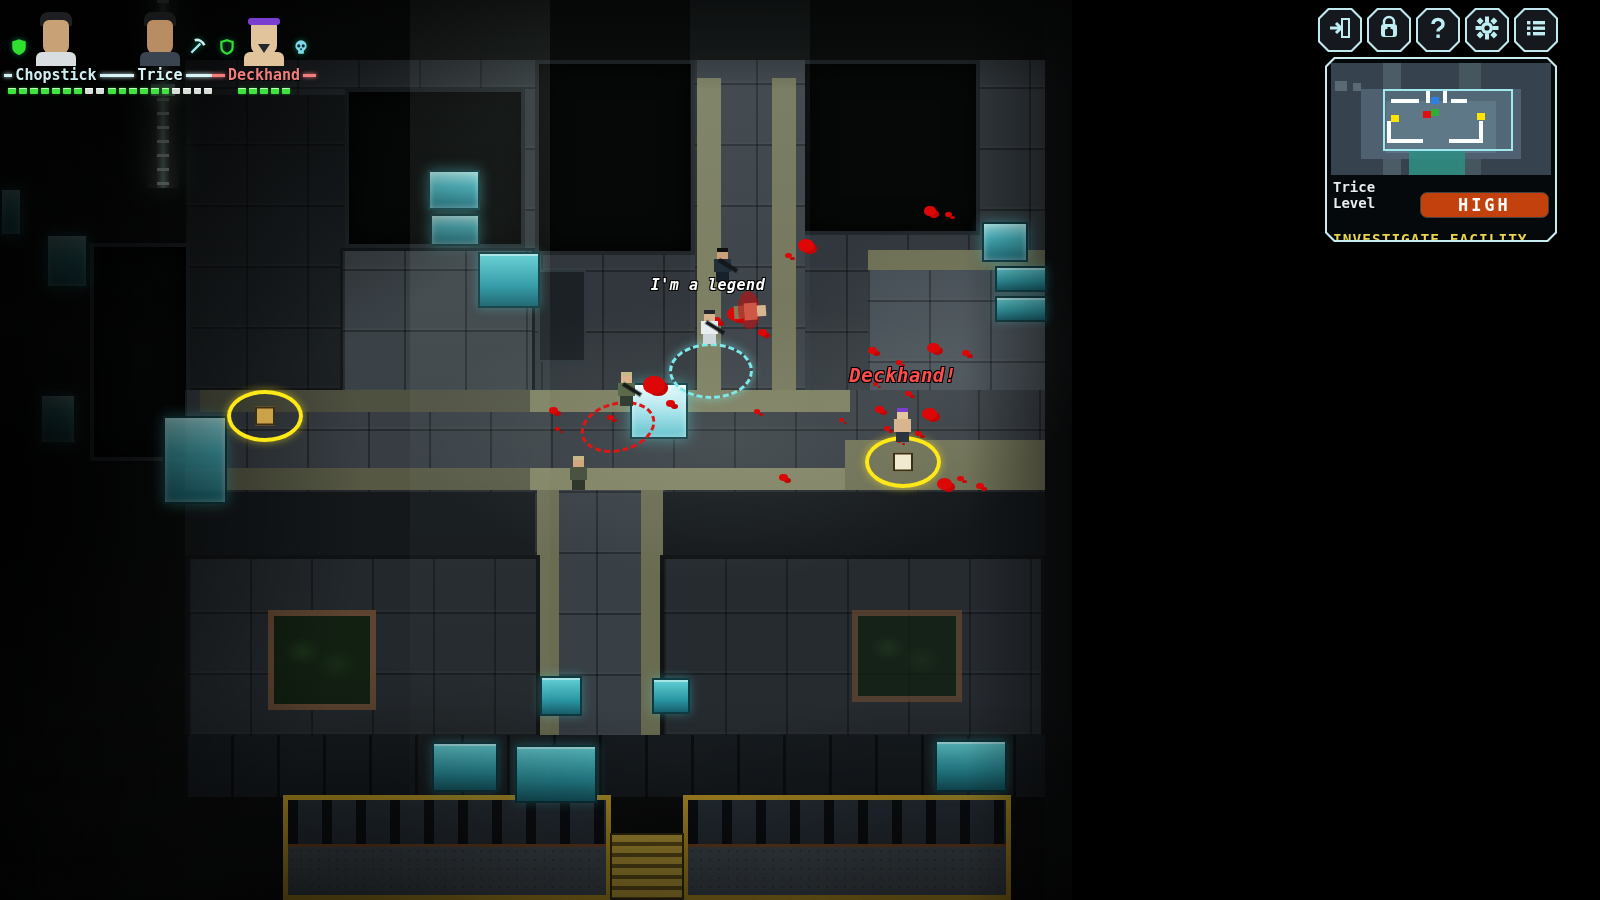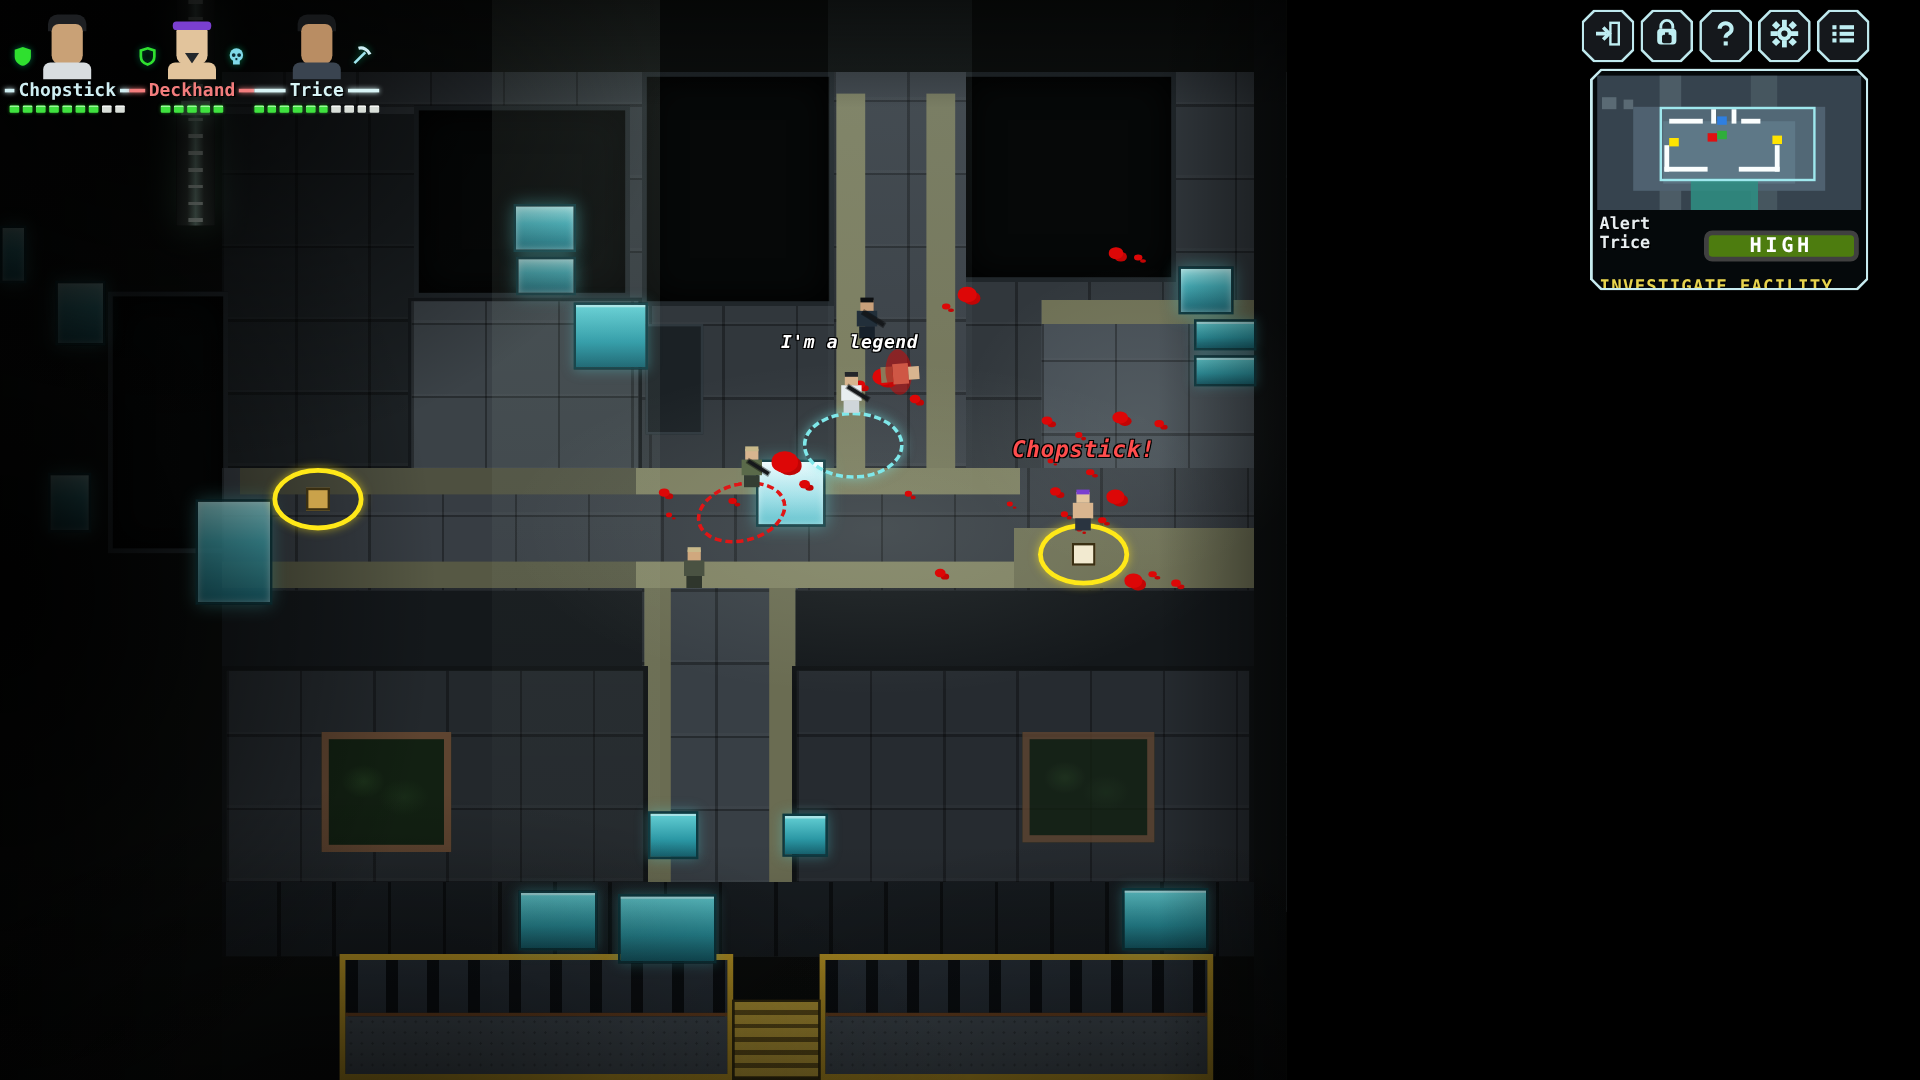--- a/index.html
+++ b/index.html
@@ -68,21 +68,21 @@
   #mm-border{position:absolute;inset:0;background:#c8ecf0;
       clip-path:polygon(9px 0,calc(100% - 9px) 0,100% 9px,100% calc(100% - 9px),calc(100% - 9px) 100%,9px 100%,0 calc(100% - 9px),0 9px);}
   #mm-inner{position:absolute;inset:2px;background:#05090b;
       clip-path:polygon(8px 0,calc(100% - 8px) 0,100% 8px,100% calc(100% - 8px),calc(100% - 8px) 100%,8px 100%,0 calc(100% - 8px),0 8px);}
   #minimap{position:absolute;left:4px;top:4px;width:220px;height:112px;background:#36434e;overflow:hidden;}
   .mmroom{position:absolute;}
   .mmdot{position:absolute;width:8px;height:7px;}
   #mm-view{position:absolute;border:2px solid #9fe8ee;box-sizing:border-box;background:rgba(160,240,245,.05);}
   .alert-row{position:absolute;left:6px;top:122px;right:6px;height:28px;display:flex;align-items:center;}
   #alert-label{color:#e8eef0;font-size:14px;font-weight:bold;text-shadow:1px 1px 0 #000;}
-  #alert-badge{margin-left:auto;width:138px;height:26px;background:#4d7c0f;border:4px solid #404040;border-radius:7px;
+  #alert-badge{margin-left:auto;width:138px;height:26px;background:#c2410c;border:1px solid #404040;border-radius:7px;
       color:#fff;font-size:17px;font-weight:bold;display:flex;align-items:center;justify-content:center;letter-spacing:3px;box-sizing:border-box;margin-top:20px;}
   #objective{position:absolute;left:6px;top:172px;color:#e8d44d;font-size:14.5px;font-weight:bold;letter-spacing:1px;text-shadow:1px 1px 0 #000;white-space:nowrap;}
 </style>
 </head>
 <body>
 
 <div id="stage">
 
   <div id="game">
 
@@ -256,21 +256,21 @@
         <div class="char" style="left: 890px; top: 410px;">
           <div class="head" style="background: rgb(227, 197, 158);">
             <div class="hair" style="background: rgb(122, 63, 208);"></div>
           </div>
           <div class="body" style="background: rgb(216, 181, 143);"></div>
           <div class="legs" style="background: rgb(42, 52, 64);"></div>
         </div>
       </div>
     <div id="texts" class="abs" style="inset:0;font-style:italic;">
         <div class="ftext" style="left: 708px; top: 276px; color: rgb(255, 255, 255); font-size: 15px;">I'm a legend</div>
-        <div class="ftext" style="left: 903px; top: 364px; color: rgb(255, 77, 77); font-size: 19px;">Chopstick!</div>
+        <div class="ftext" style="left: 903px; top: 364px; color: rgb(255, 77, 77); font-size: 19px;">Deckhand!</div>
       </div>
   </div>
 
   <div id="party">
       <div class="pcard">
         <div class="avatar">
           <div class="av-hair" style="background: rgb(29, 31, 34);"></div>
           <div class="av-face" style="background: rgb(201, 161, 118);"></div>
           <div class="av-shoulders" style="background: rgb(216, 221, 224);"></div>
         </div>
@@ -283,20 +283,48 @@
           <div class="dash"></div>
         </div>
         <div class="pips">
           <div class="pip f"></div>
           <div class="pip f"></div>
           <div class="pip f"></div>
           <div class="pip f"></div>
           <div class="pip f"></div>
           <div class="pip f"></div>
           <div class="pip f"></div>
+          <div class="pip e"></div>
+          <div class="pip e"></div>
+        </div>
+      </div>
+      <div class="pcard">
+        <div class="avatar">
+          <div class="av-hair" style="background: rgb(22, 24, 26);"></div>
+          <div class="av-face" style="background: rgb(185, 141, 99);"></div>
+          <div class="av-shoulders" style="background: rgb(58, 68, 80);"></div>
+        </div>
+        <div class="sideicon" style="right: 6px;"><svg width="18" height="18" viewBox="0 0 16 16">
+            <path d="M3 13 L11 5" stroke="#9fe6ef" stroke-width="2"></path>
+            <path d="M6 2 C9.5 1 13 3 14.5 6.5" stroke="#cdeef5" stroke-width="2.4" fill="none"></path>
+          </svg></div>
+        <div class="pname" style="color: rgb(216, 244, 246);">
+          <div class="dash"></div>
+          <span>Trice</span>
+          <div class="dash"></div>
+        </div>
+        <div class="pips">
+          <div class="pip f"></div>
+          <div class="pip f"></div>
+          <div class="pip f"></div>
+          <div class="pip f"></div>
+          <div class="pip f"></div>
+          <div class="pip f"></div>
+          <div class="pip e"></div>
+          <div class="pip e"></div>
           <div class="pip e"></div>
           <div class="pip e"></div>
         </div>
       </div>
       <div class="pcard">
         <div class="avatar">
           <div class="av-face" style="background: rgb(226, 196, 156);"></div>
           <div class="av-shoulders" style="background: rgb(226, 196, 156);"></div>
           <div class="av-band"></div>
           <div class="av-goatee"></div>
@@ -315,48 +343,20 @@
           <div class="dash"></div>
           <span>Deckhand</span>
           <div class="dash"></div>
         </div>
         <div class="pips">
           <div class="pip f"></div>
           <div class="pip f"></div>
           <div class="pip f"></div>
           <div class="pip f"></div>
           <div class="pip f"></div>
-        </div>
-      </div>
-      <div class="pcard">
-        <div class="avatar">
-          <div class="av-hair" style="background: rgb(22, 24, 26);"></div>
-          <div class="av-face" style="background: rgb(185, 141, 99);"></div>
-          <div class="av-shoulders" style="background: rgb(58, 68, 80);"></div>
-        </div>
-        <div class="sideicon" style="right: 6px;"><svg width="18" height="18" viewBox="0 0 16 16">
-            <path d="M3 13 L11 5" stroke="#9fe6ef" stroke-width="2"></path>
-            <path d="M6 2 C9.5 1 13 3 14.5 6.5" stroke="#cdeef5" stroke-width="2.4" fill="none"></path>
-          </svg></div>
-        <div class="pname" style="color: rgb(216, 244, 246);">
-          <div class="dash"></div>
-          <span>Trice</span>
-          <div class="dash"></div>
-        </div>
-        <div class="pips">
-          <div class="pip f"></div>
-          <div class="pip f"></div>
-          <div class="pip f"></div>
-          <div class="pip f"></div>
-          <div class="pip f"></div>
-          <div class="pip f"></div>
-          <div class="pip e"></div>
-          <div class="pip e"></div>
-          <div class="pip e"></div>
-          <div class="pip e"></div>
         </div>
       </div>
     </div>
   <div id="topbar">
       <div class="obtn">
         <div class="oct-out"></div>
         <div class="oct-in">
           <div><svg width="26" height="26" viewBox="0 0 26 26">
               <rect x="14" y="3" width="9" height="20" fill="#bfeef2"></rect>
               <rect x="16" y="5" width="5" height="16" fill="#15181c"></rect>
@@ -445,19 +445,19 @@
         <div id="mm-view" style="left:52px;top:26px;width:130px;height:62px;"></div>
         <div id="mm-dots">
             <div class="mmdot" style="left: 60px; top: 52px; background: rgb(255, 228, 0);"></div>
             <div class="mmdot" style="left: 92px; top: 48px; background: rgb(224, 16, 16);"></div>
             <div class="mmdot" style="left: 100px; top: 46px; background: rgb(47, 174, 58);"></div>
             <div class="mmdot" style="left: 100px; top: 34px; background: rgb(47, 127, 224);"></div>
             <div class="mmdot" style="left: 146px; top: 50px; background: rgb(255, 228, 0);"></div>
           </div>
       </div>
       <div class="alert-row">
-        <span id="alert-label">Alert Trice</span>
+        <span id="alert-label">Trice Level</span>
         <span id="alert-badge">HIGH</span>
       </div>
       <div id="objective">INVESTIGATE FACILITY</div>
     </div>
   </div>
 </div>
 
 </body></html>

